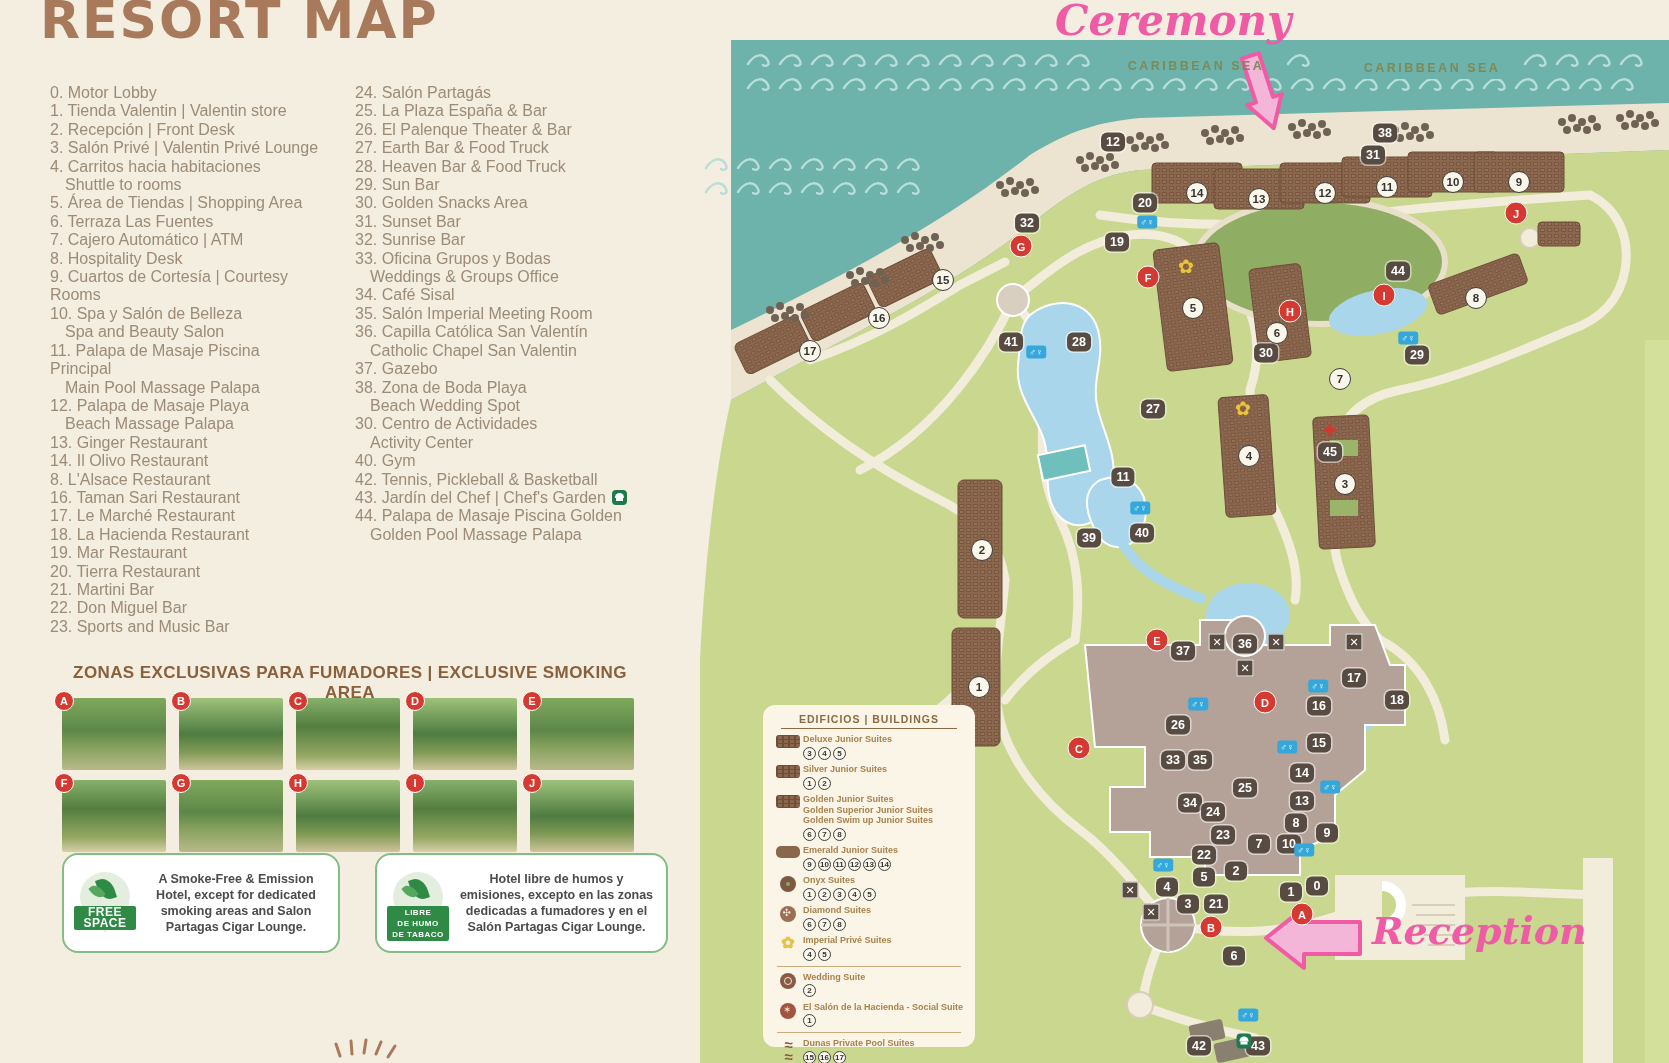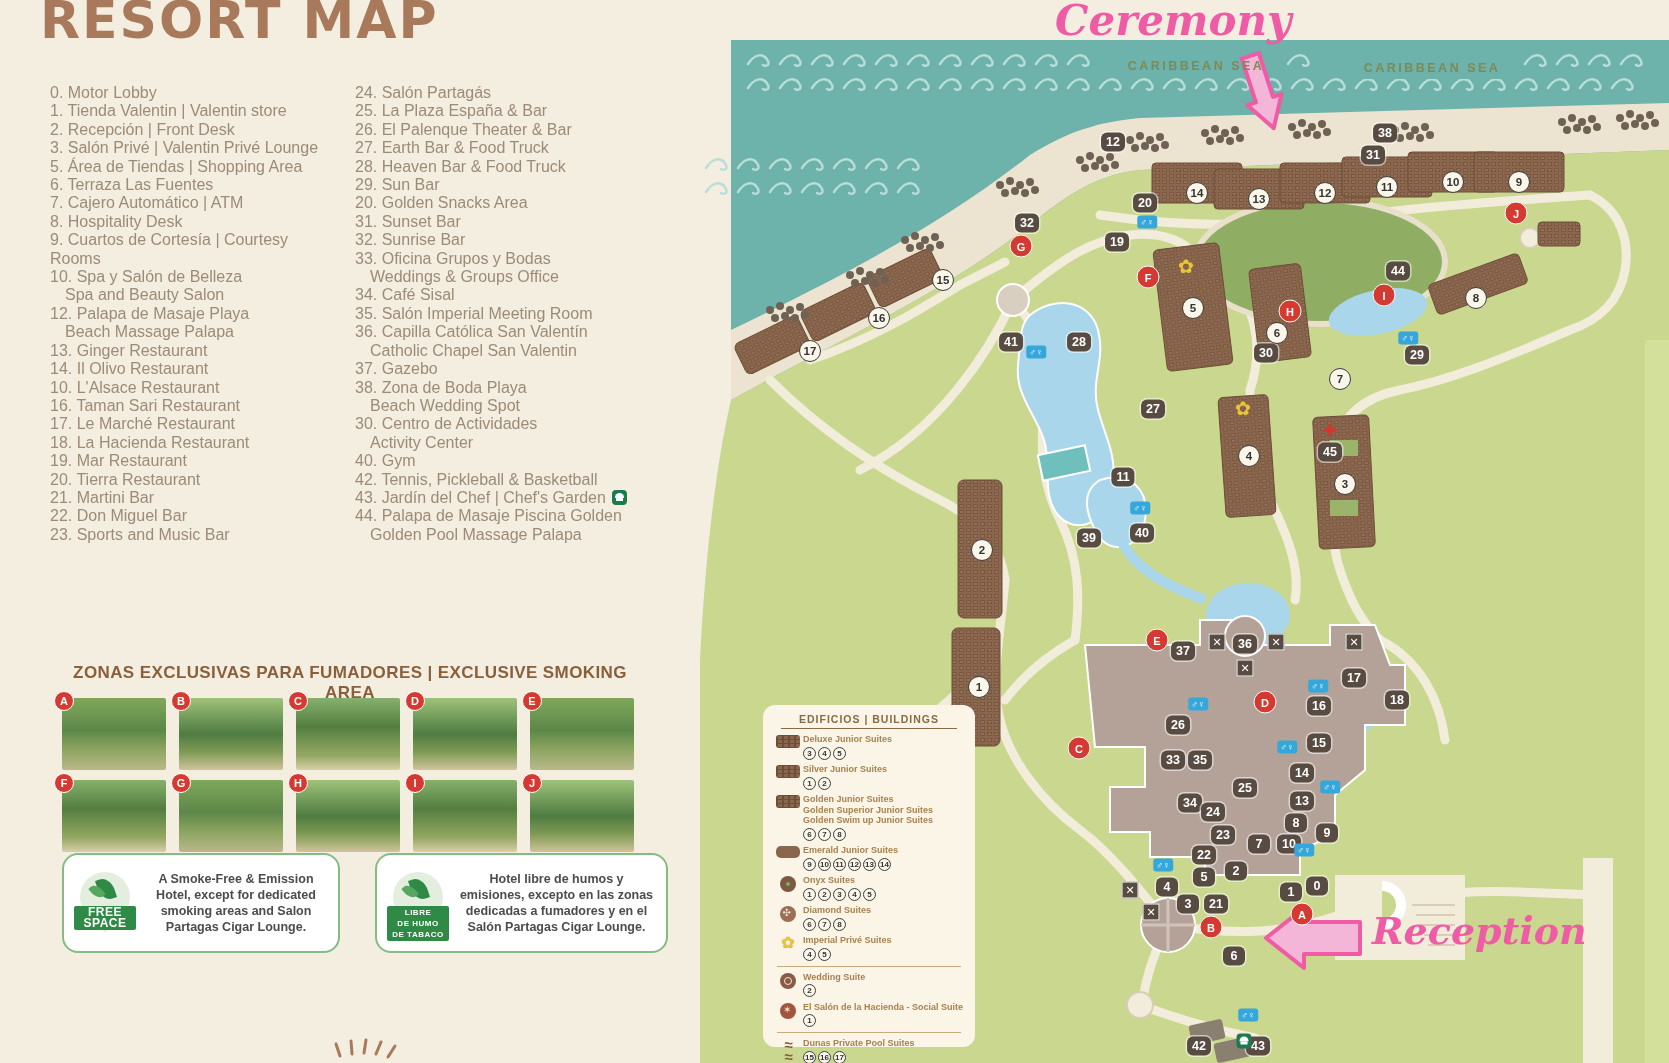--- a/index.html
+++ b/index.html
@@ -342,51 +342,60 @@
     <div class="li">
       <div class="ln">1. Tienda Valentin | Valentin store</div>
     </div>
     <div class="li">
       <div class="ln">2. Recepción | Front Desk</div>
     </div>
     <div class="li">
       <div class="ln">3. Salón Privé | Valentin Privé Lounge</div>
     </div>
     <div class="li">
+      <div class="ln">4. Carritos hacia habitaciones</div>
+      <div class="ln ind">Shuttle to rooms</div>
+    </div>
+    <div class="li">
       <div class="ln">5. Área de Tiendas | Shopping Area</div>
     </div>
     <div class="li">
       <div class="ln">6. Terraza Las Fuentes</div>
     </div>
     <div class="li">
       <div class="ln">7. Cajero Automático | ATM</div>
     </div>
     <div class="li">
       <div class="ln">8. Hospitality Desk</div>
     </div>
     <div class="li">
       <div class="ln">9. Cuartos de Cortesía | Courtesy</div>
       <div class="ln">Rooms</div>
     </div>
     <div class="li">
       <div class="ln">10. Spa y Salón de Belleza</div>
       <div class="ln ind">Spa and Beauty Salon</div>
     </div>
     <div class="li">
+      <div class="ln">11. Palapa de Masaje Piscina</div>
+      <div class="ln">Principal</div>
+      <div class="ln ind">Main Pool Massage Palapa</div>
+    </div>
+    <div class="li">
       <div class="ln">12. Palapa de Masaje Playa</div>
       <div class="ln ind">Beach Massage Palapa</div>
     </div>
     <div class="li">
       <div class="ln">13. Ginger Restaurant</div>
     </div>
     <div class="li">
       <div class="ln">14. Il Olivo Restaurant</div>
     </div>
     <div class="li">
-      <div class="ln">10. L'Alsace Restaurant</div>
+      <div class="ln">8. L'Alsace Restaurant</div>
     </div>
     <div class="li">
       <div class="ln">16. Taman Sari Restaurant</div>
     </div>
     <div class="li">
       <div class="ln">17. Le Marché Restaurant</div>
     </div>
     <div class="li">
       <div class="ln">18. La Hacienda Restaurant</div>
     </div>
@@ -419,21 +428,21 @@
     <div class="li">
       <div class="ln">27. Earth Bar &amp; Food Truck</div>
     </div>
     <div class="li">
       <div class="ln">28. Heaven Bar &amp; Food Truck</div>
     </div>
     <div class="li">
       <div class="ln">29. Sun Bar</div>
     </div>
     <div class="li">
-      <div class="ln">20. Golden Snacks Area</div>
+      <div class="ln">30. Golden Snacks Area</div>
     </div>
     <div class="li">
       <div class="ln">31. Sunset Bar</div>
     </div>
     <div class="li">
       <div class="ln">32. Sunrise Bar</div>
     </div>
     <div class="li">
       <div class="ln">33. Oficina Grupos y Bodas</div>
       <div class="ln ind">Weddings &amp; Groups Office</div>

